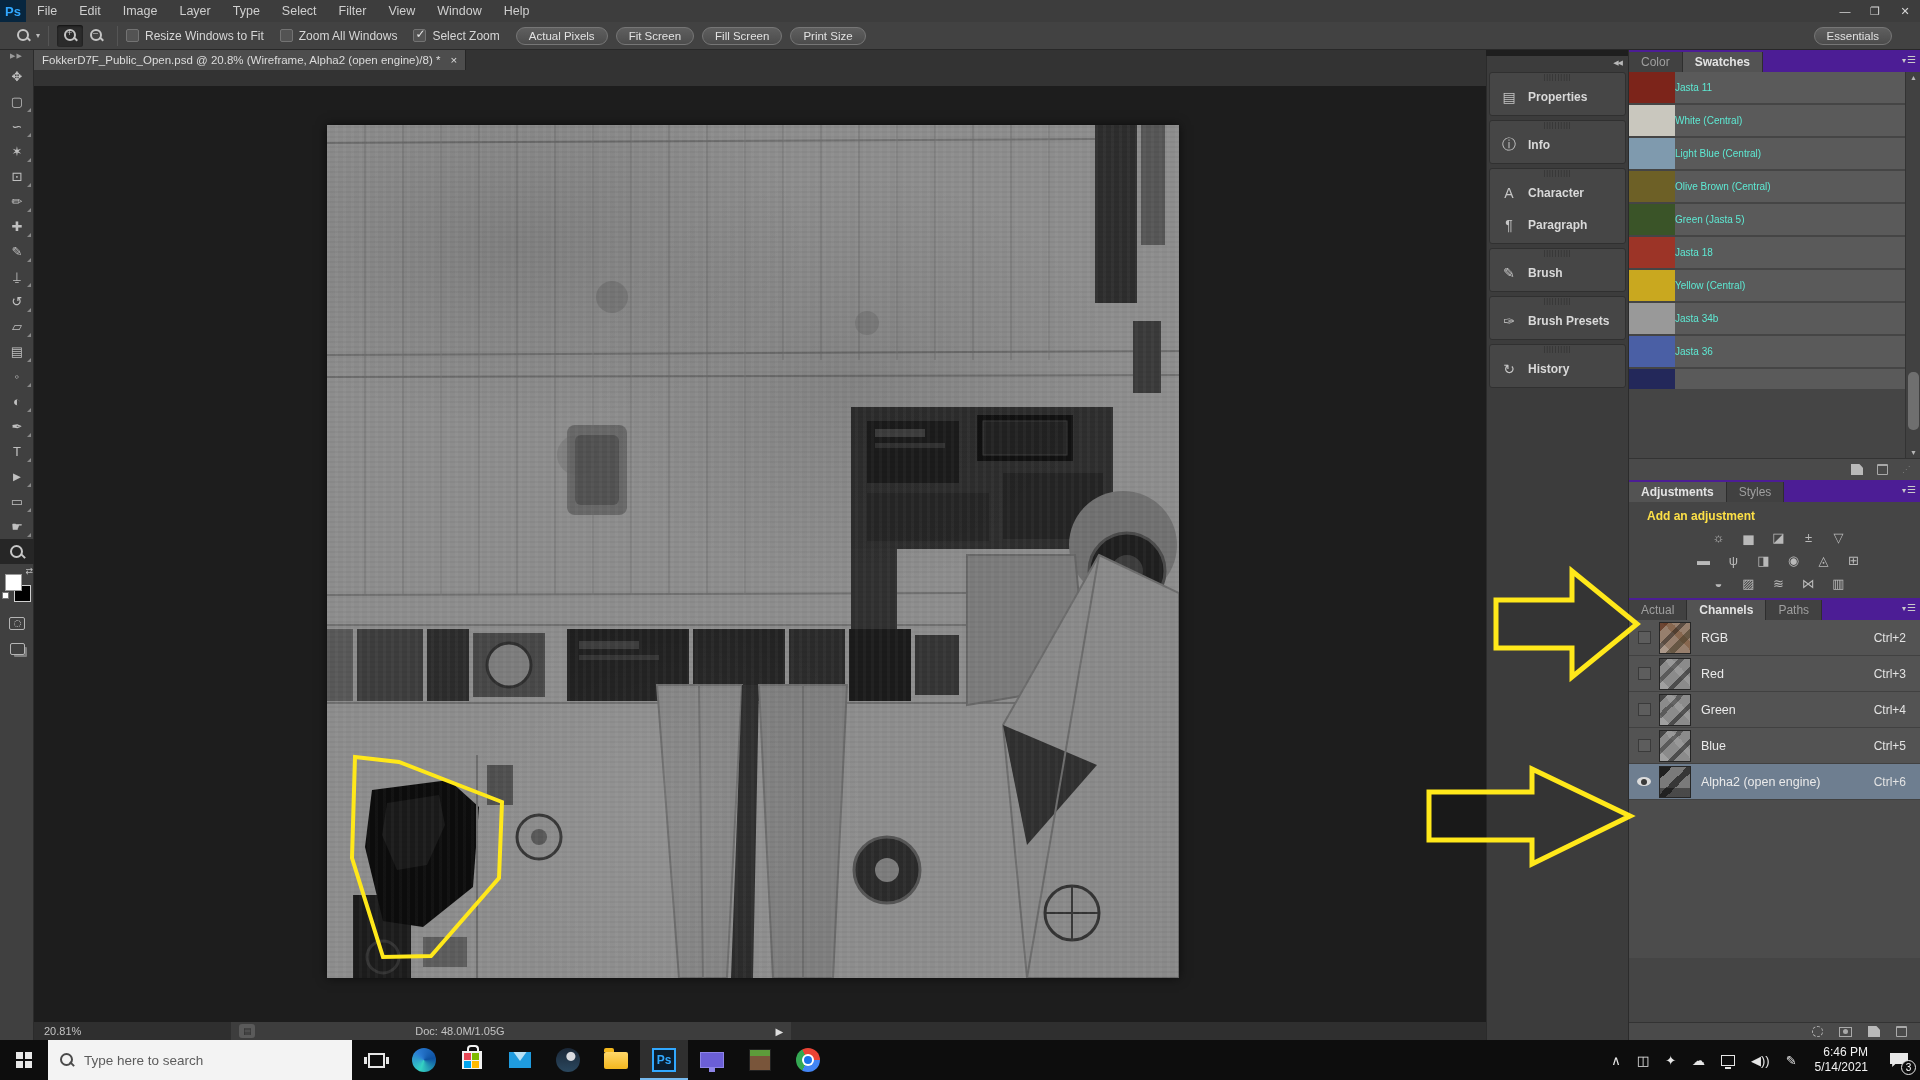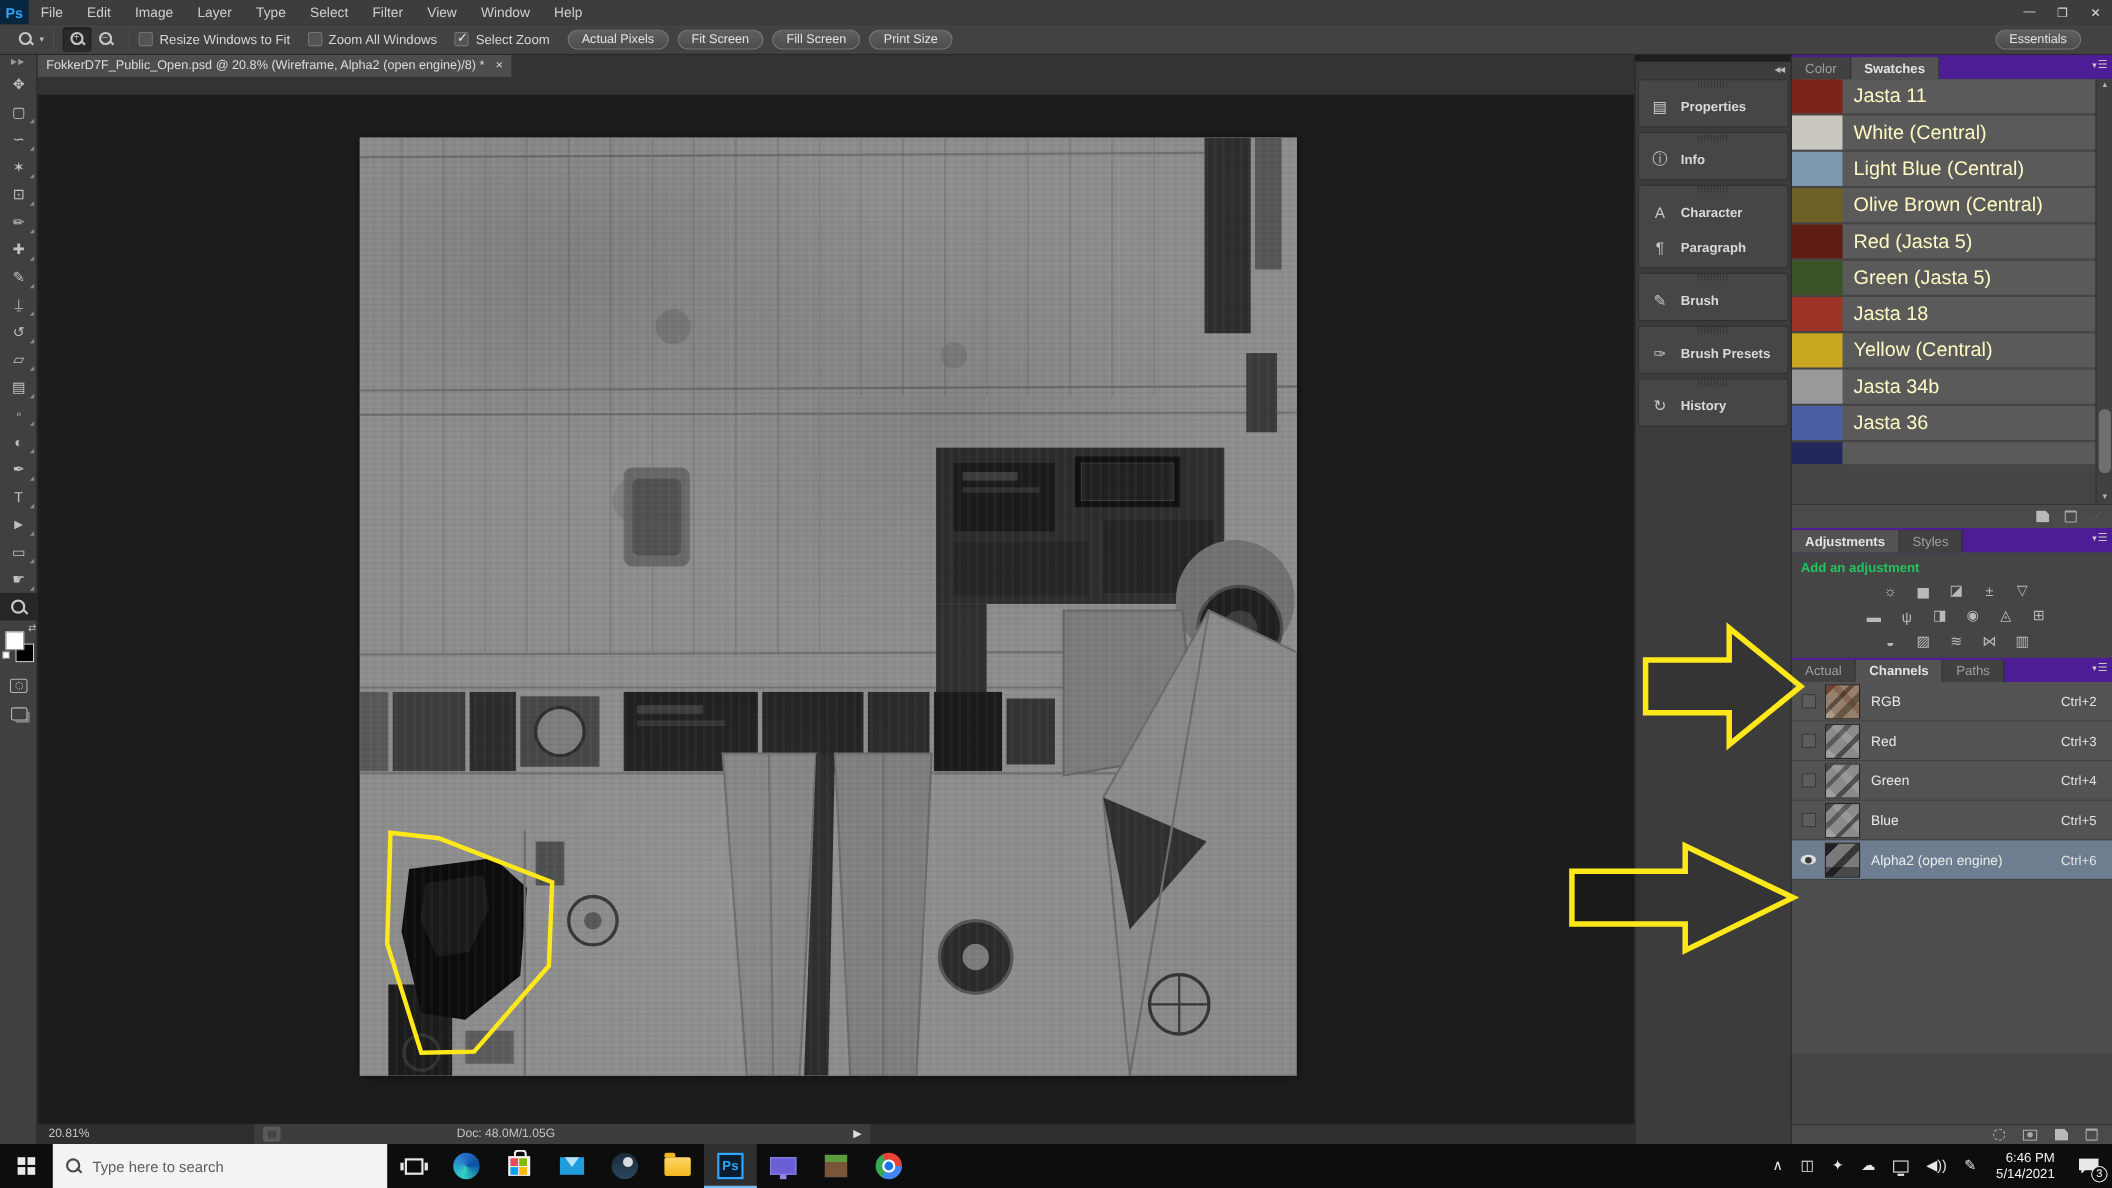--- a/index.html
+++ b/index.html
@@ -87,32 +87,32 @@
   .ptab-row { height:22px; background:#4c1d95; display:flex; align-items:flex-end; position:relative; }
   .ptab { height:20px; padding:0 12px; font-size:12px; color:#9f9f9f; display:flex; align-items:center; background:#414141; border-right:1px solid #2e2e2e; }
   .ptab.active { background:#535353; color:#e3e3e3; font-weight:bold; }
   .pmenu { position:absolute; right:4px; top:4px; color:#c9c9c9; font-size:10px; }
   .pmenu::before { content:"▾"; font-size:8px; margin-right:1px; }
 
   
   #swatch-list { position:relative; height:386px; background:#454545; overflow:hidden; }
   .swatch-row { height:31px; background:#5a5a5a; margin-bottom:2px; display:flex; align-items:center; }
   .swatch-chip { width:46px; height:31px; flex:none; }
-  .swatch-name { color:#fef9c3; font-size:18px; padding-left:10px; }
+  .swatch-name { color:#5eead4; font-size:10px; }
   #swatch-scroll { position:absolute; right:0; top:0; width:15px; height:386px; background:#414141; border-left:1px solid #333; }
   #swatch-scroll .arr { position:absolute; left:0; width:15px; text-align:center; color:#b5b5b5; font-size:7px; }
   #swatch-thumb { position:absolute; left:2px; top:300px; width:11px; height:58px; background:#6f6f6f; border-radius:5px; }
   #swatch-footer { height:22px; background:#4a4a4a; border-top:1px solid #333; display:flex; align-items:center; justify-content:flex-end; gap:14px; padding-right:10px; }
   .icon-page { width:12px; height:11px; background:#b9b9b9; clip-path:polygon(0 0,70% 0,100% 35%,100% 100%,0 100%); }
   .icon-trash { width:11px; height:11px; border:1px solid #a9a9a9; border-top:2px solid #a9a9a9; border-radius:1px; position:relative; }
   .grip { color:#7e7e7e; font-size:8px; }
 
   
   #adj-body { background:#454545; padding:4px 0 2px 8px; }
-  #adj-heading { color:#22c55e; font-size:12px; font-weight:bold; margin:3px 0 4px 0; }
+  #adj-heading { color:#fde047; font-size:12px; font-weight:bold; margin:3px 0 4px 10px; }
   .adj-row { display:flex; gap:6px; margin-bottom:3px; justify-content:center; }
   .adj-icon { width:24px; height:20px; color:#b9b9b9; font-size:13px; display:flex; align-items:center; justify-content:center; }
 
   
   #channel-list { background:#4c4c4c; }
   .channel-row { height:36px; display:flex; align-items:center; border-bottom:1px solid #414141; background:#535353; }
   .channel-row.selected { background:#6e7e90; }
   .vis-cell { width:30px; display:flex; align-items:center; justify-content:center; }
   .vis-box { width:13px; height:13px; background:#5d5d5d; border:1px solid #3a3a3a; }
   .eye { width:14px; height:9px; border-radius:50%; background:#dcdcdc; position:relative; }
@@ -526,24 +526,20 @@
         </div>
       <div class="swatch-row">
           <div class="swatch-chip" style="background: rgb(127, 154, 174);"></div>
           <span class="swatch-name">Light Blue (Central)</span>
         </div>
       <div class="swatch-row">
           <div class="swatch-chip" style="background: rgb(109, 96, 38);"></div>
           <span class="swatch-name">Olive Brown (Central)</span>
         </div>
       <div class="swatch-row">
-          <div class="swatch-chip" style="background: rgb(94, 29, 18);"></div>
-          <span class="swatch-name">Red (Jasta 5)</span>
-        </div>
-      <div class="swatch-row">
           <div class="swatch-chip" style="background: rgb(58, 84, 40);"></div>
           <span class="swatch-name">Green (Jasta 5)</span>
         </div>
       <div class="swatch-row">
           <div class="swatch-chip" style="background: rgb(156, 52, 39);"></div>
           <span class="swatch-name">Jasta 18</span>
         </div>
       <div class="swatch-row">
           <div class="swatch-chip" style="background: rgb(201, 168, 31);"></div>
           <span class="swatch-name">Yellow (Central)</span>

